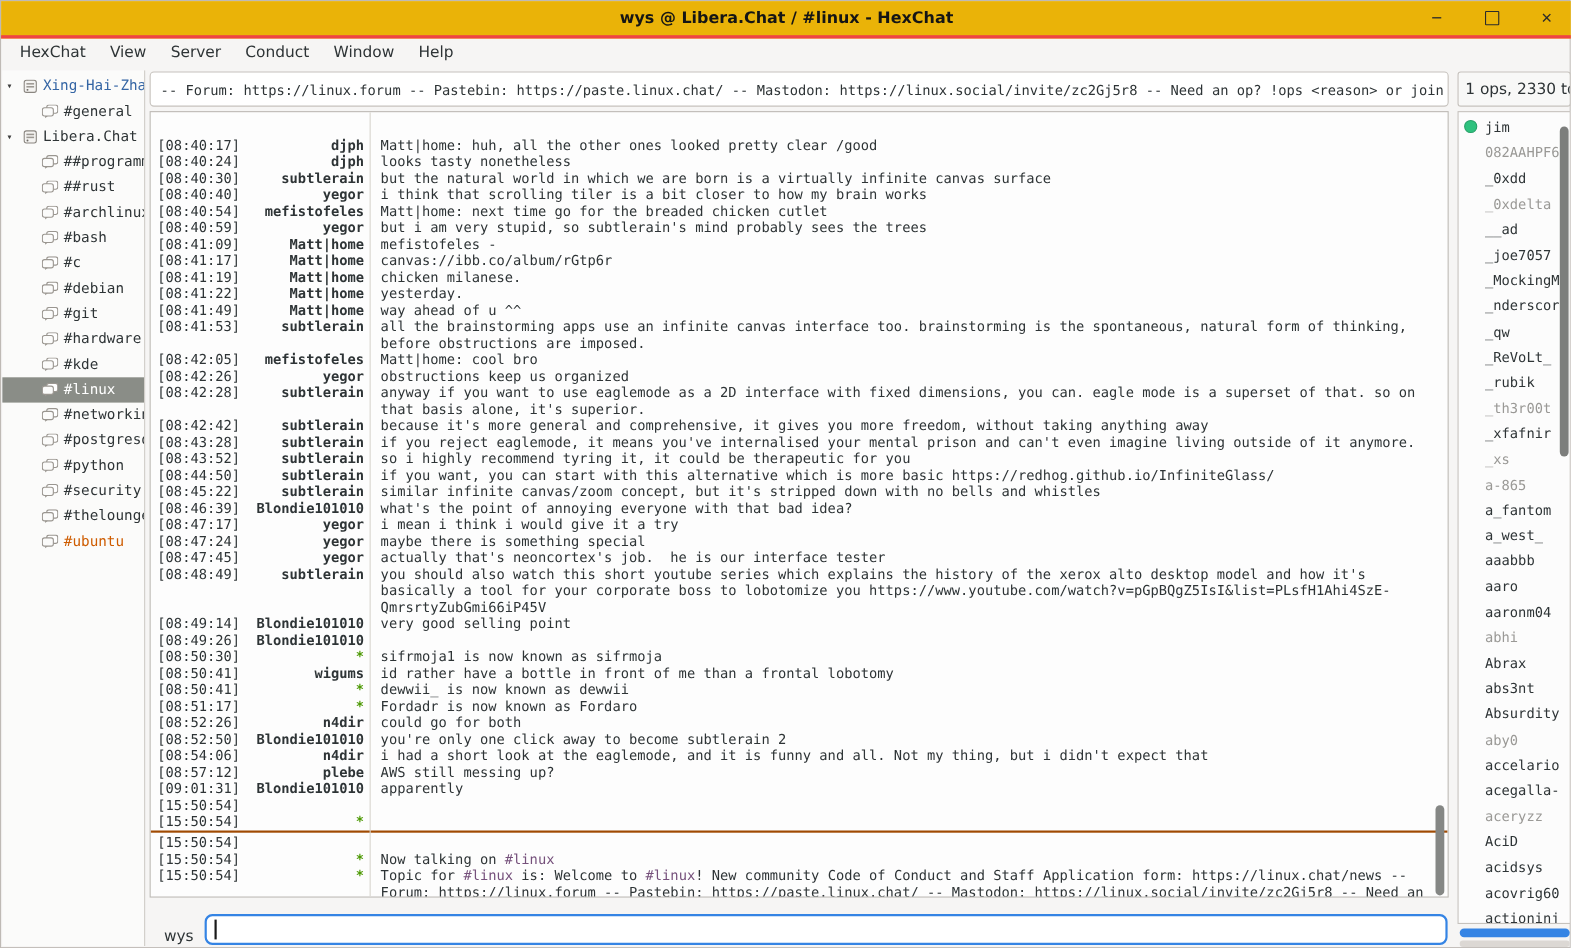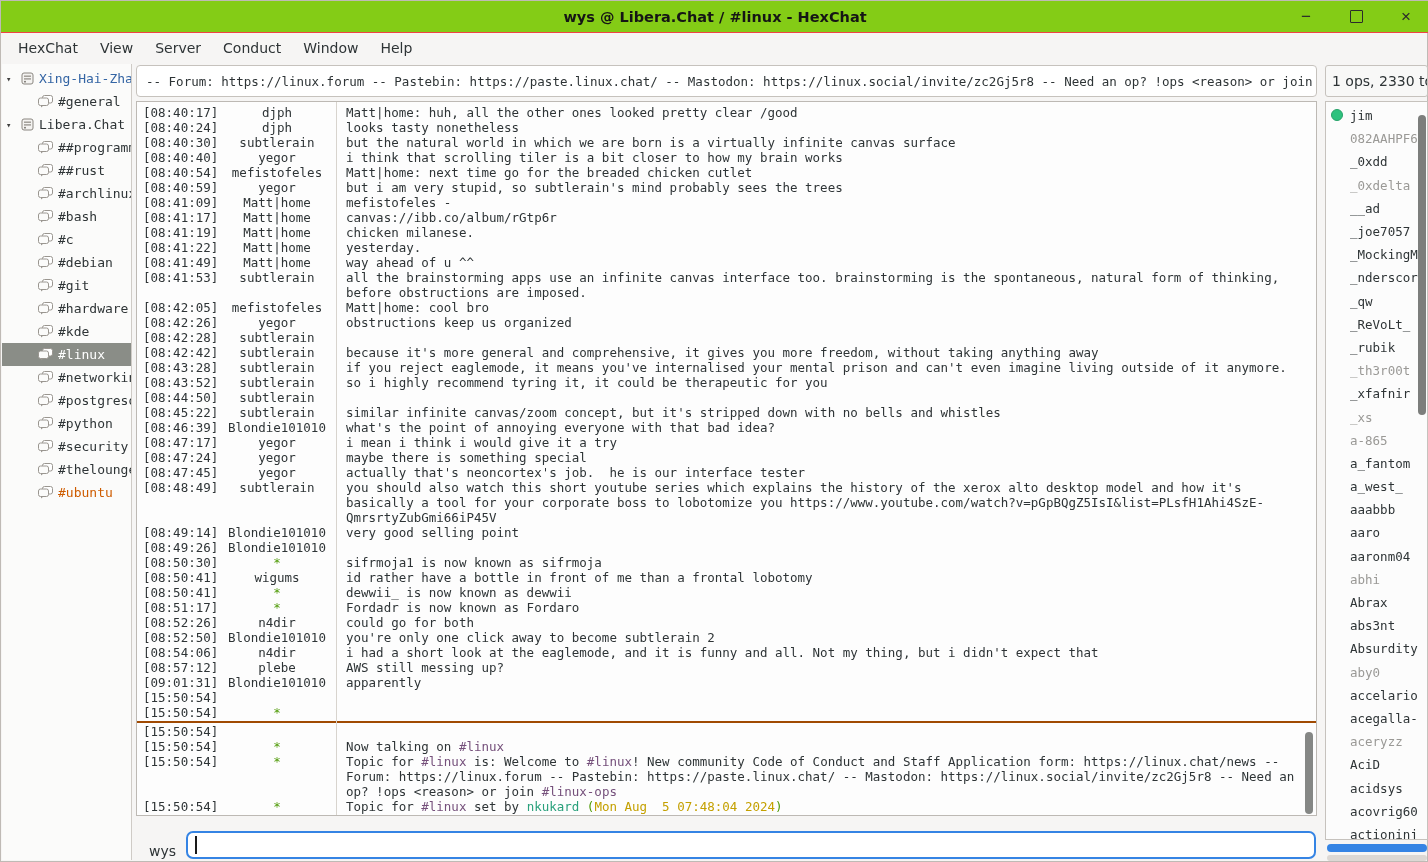--- a/index.html
+++ b/index.html
@@ -4,22 +4,22 @@
 <style>
   html,body{margin:0;padding:0;}
   body{
     width:1428px;height:862px;position:relative;overflow:hidden;
     background:#f6f5f4;font-family:"DejaVu Sans","Liberation Sans",sans-serif;
     -webkit-font-smoothing:antialiased;
   }
   .window{position:absolute;inset:0;border:1px solid #bfbab5;box-sizing:border-box;}
 
   
-  .titlebar{position:absolute;left:0;top:0;width:1428px;height:31px;background:#84cc16;
-    border-bottom:1px solid #ef4444;display:flex;align-items:center;justify-content:center;}
+  .titlebar{position:absolute;left:0;top:0;width:1428px;height:31px;background:#eab308;
+    border-bottom:3px solid #ef4444;display:flex;align-items:center;justify-content:center;}
   .title{font-weight:bold;font-size:14.5px;color:#151515;}
   .winbtns{position:absolute;right:10px;top:0;height:31px;display:flex;align-items:center;gap:24px;}
   .wb{border:none;background:transparent;color:#2b2b2b;font-size:17px;line-height:1;
     width:26px;height:26px;display:flex;align-items:center;justify-content:center;padding:0;}
   .maxglyph{width:11px;height:11px;border:1.6px solid #2b2b2b;border-radius:1px;display:inline-block;}
 
   
   .menubar{position:absolute;left:0;top:31px;width:100%;height:31px;display:flex;align-items:center;
     padding-left:6px;box-sizing:border-box;}
   .menu-item{font-size:14px;color:#2e3436;padding:4px 11px;border-radius:3px;}
@@ -44,24 +44,24 @@
   
   .usercount{position:absolute;left:1324px;top:64px;width:103px;height:32px;background:#f8f8f7;
     border:1px solid #c6c2bd;border-radius:3px;box-sizing:border-box;display:flex;align-items:center;
     padding:0 6px;font-size:14px;color:#2e3436;white-space:nowrap;overflow:hidden;}
 
   
   .chat{position:absolute;left:135px;top:100px;width:1181px;height:715px;background:#fdfdfd;
     border:1px solid #bdb9b4;box-sizing:border-box;overflow:hidden;
     font-family:"DejaVu Sans Mono","Liberation Mono",monospace;font-size:12.5px;line-height:15px;color:#2e3436;}
   .nicksep{position:absolute;left:199px;top:0;bottom:0;width:1px;background:#d8d4ce;}
-  .chat-lines{position:absolute;inset:0;padding-top:3px;}
+  .chat-lines{position:absolute;inset:0;padding-top:3px;margin-top:19px;}
   .cl{display:flex;align-items:flex-start;}
   .ts{width:80px;flex:none;padding-left:6px;}
-  .nk{width:108px;flex:none;text-align:center;padding-right:7px;}
+  .nk{width:108px;flex:none;text-align:right;padding-right:7px;font-weight:bold;}
   .msg{flex:1;padding-left:8px;padding-right:18px;white-space:pre-wrap;overflow-wrap:anywhere;}
   .marker{height:2px;margin:1px 0;}
   .chat-vthumb{position:absolute;right:3px;width:8px;border-radius:4px;background:#85878533;
     background:#858785;}
 
   
   .inputrow{position:absolute;left:135px;top:824px;width:1181px;height:34px;display:flex;align-items:flex-end;}
   .nicklabel{font-size:14px;color:#2e3436;padding:0 10px 0 13px;flex:none;}
   .msginput{flex:1;height:28px;border:2px solid #3584e4;border-radius:7px;background:#ffffff;
     box-sizing:border-box;outline:none;font-family:"DejaVu Sans Mono","Liberation Mono",monospace;
@@ -400,39 +400,41 @@
           <span class="msg">Matt|home: cool bro</span>
         </div>
         <div class="cl">
           <span class="ts">[08:42:26]</span>
           <span class="nk">yegor</span>
           <span class="msg">obstructions keep us organized</span>
         </div>
         <div class="cl">
           <span class="ts">[08:42:28]</span>
           <span class="nk">subtlerain</span>
+          <span class="msg">anyway if you want to use eaglemode as a 2D interface with fixed dimensions, you can. eagle mode is a superset of that. so on that basis alone, it's superior.</span>
         </div>
         <div class="cl">
           <span class="ts">[08:42:42]</span>
           <span class="nk">subtlerain</span>
           <span class="msg">because it's more general and comprehensive, it gives you more freedom, without taking anything away</span>
         </div>
         <div class="cl">
           <span class="ts">[08:43:28]</span>
           <span class="nk">subtlerain</span>
           <span class="msg">if you reject eaglemode, it means you've internalised your mental prison and can't even imagine living outside of it anymore.</span>
         </div>
         <div class="cl">
           <span class="ts">[08:43:52]</span>
           <span class="nk">subtlerain</span>
           <span class="msg">so i highly recommend tyring it, it could be therapeutic for you</span>
         </div>
         <div class="cl">
           <span class="ts">[08:44:50]</span>
           <span class="nk">subtlerain</span>
+          <span class="msg">if you want, you can start with this alternative which is more basic https://redhog.github.io/InfiniteGlass/</span>
         </div>
         <div class="cl">
           <span class="ts">[08:45:22]</span>
           <span class="nk">subtlerain</span>
           <span class="msg">similar infinite canvas/zoom concept, but it's stripped down with no bells and whistles</span>
         </div>
         <div class="cl">
           <span class="ts">[08:46:39]</span>
           <span class="nk">Blondie101010</span>
           <span class="msg">what's the point of annoying everyone with that bad idea?</span>

